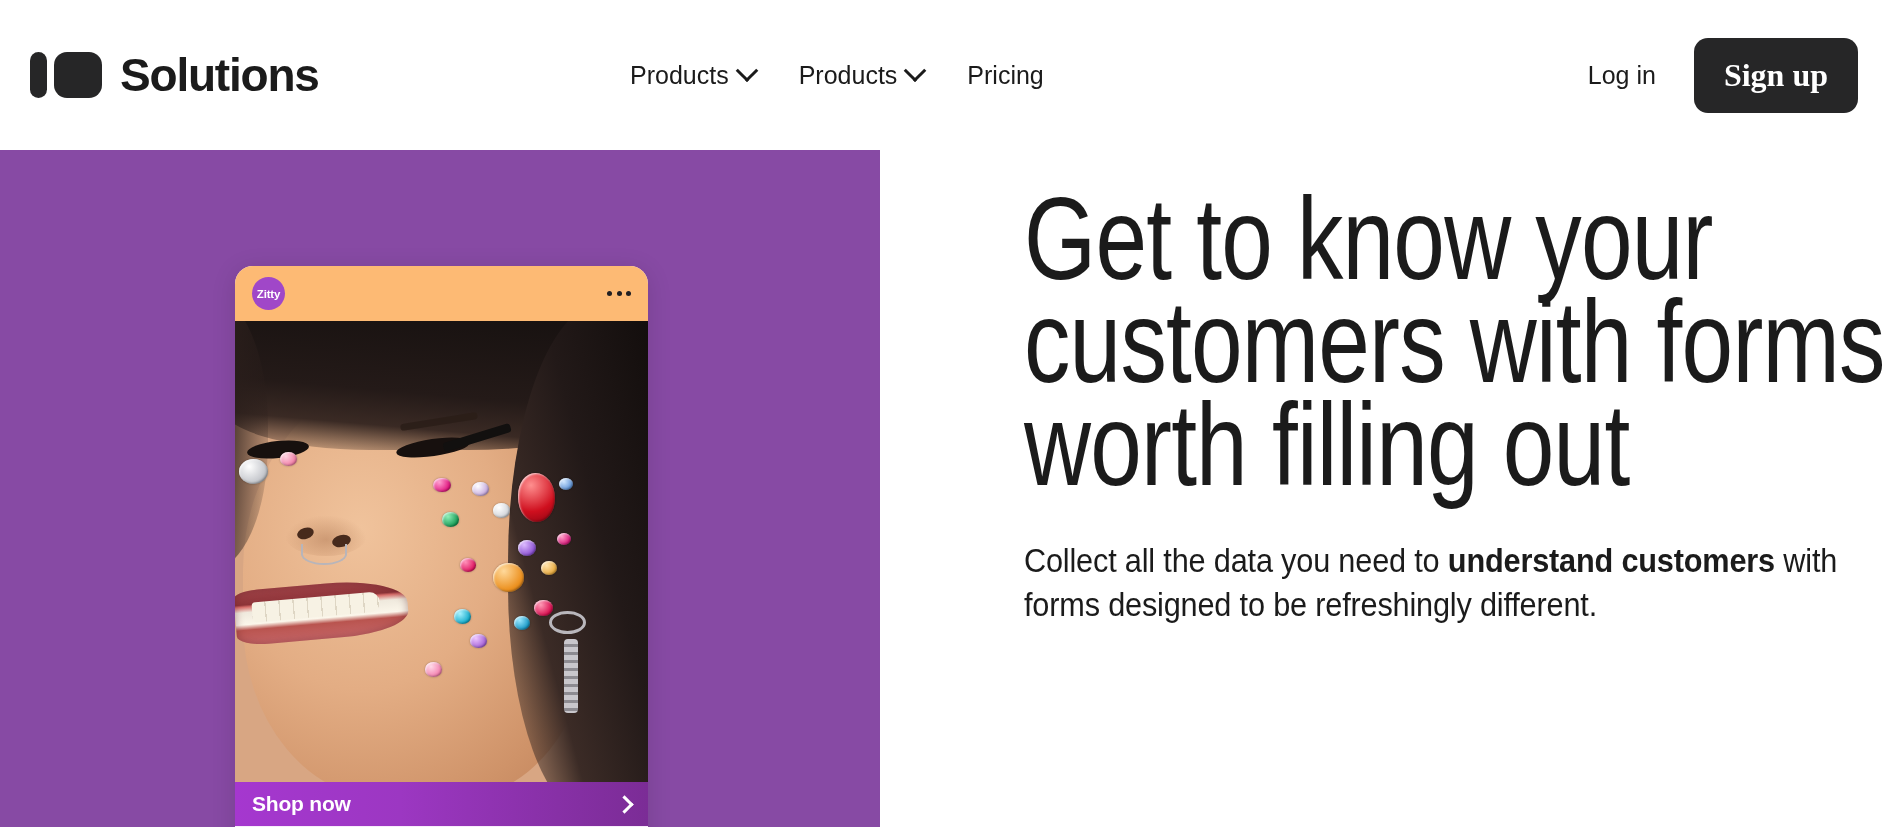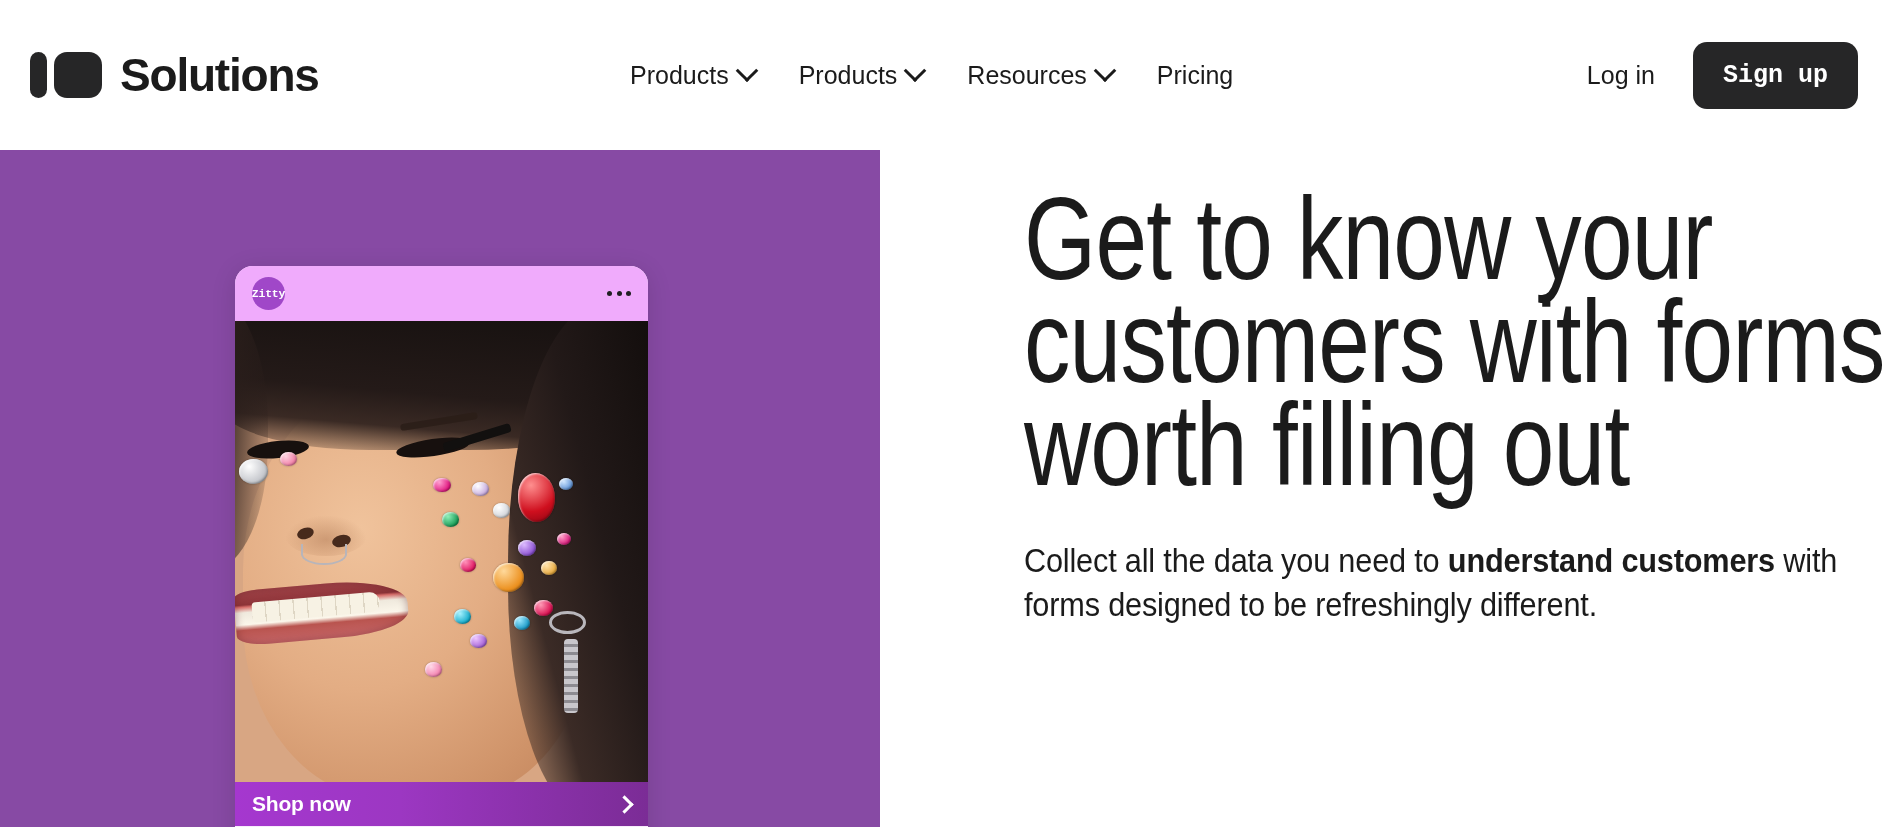--- a/index.html
+++ b/index.html
@@ -56,24 +56,24 @@
   .auth {
     position: absolute; right: 34px; top: 0; height: 150px;
     display: flex; align-items: center; gap: 24px;
   }
   .login-link {
     font-size: 25px; color: #1b1b1b; text-decoration: none;
     padding: 10px 14px; cursor: pointer; white-space: nowrap;
   }
   .signup-btn {
     background: #262627; color: #ffffff;
-    font-size: 25px; font-weight: 700;
+    font-size: 32px; font-weight: 700;
     border: none; border-radius: 14px;
     padding: 19px 30px; cursor: pointer;
-    font-family: Liberation Mono, monospace;
+    font-family: Liberation Serif, serif;
     white-space: nowrap;
   }
 
   
   .hero { position: absolute; top: 150px; left: 0; width: 1892px; height: 677px; }
 
   .hero-visual {
     position: absolute; left: 0; top: 0;
     width: 880px; height: 677px;
     background: #874aa4;
@@ -86,21 +86,21 @@
     width: 413px; height: 600px;
     background: #f7ecfb;
     border-radius: 18px 18px 0 0;
     overflow: hidden;
     display: flex; flex-direction: column;
     box-shadow: 0 4px 24px rgba(0,0,0,.13);
   }
   .card-top {
     height: 55px; flex: none;
     display: flex; align-items: center; justify-content: space-between;
-    padding: 0 17px; background: #f0abfc; font-family: Liberation Mono, monospace;
+    padding: 0 17px; background: #fdba74;
   }
   .avatar {
     width: 33px; height: 33px; border-radius: 50%;
     background: #a047c8;
     display: flex; align-items: center; justify-content: center;
     color: #fff; font-size: 11.5px; font-weight: 700;
     letter-spacing: -.2px;
   }
   .dots { display: flex; gap: 4.5px; }
   .dots i { width: 5px; height: 5px; border-radius: 50%; background: #201f22; display: block; }
@@ -240,24 +240,20 @@
     <span class="brand-name">Solutions</span>
   </a>
 
   <nav class="nav">
     <div class="nav-item">
       <span>Products</span>
       <i class="chev"></i>
     </div>
     <div class="nav-item">
       <span>Products</span>
-      <i class="chev"></i>
-    </div>
-    <div class="nav-item">
-      <span>Resources</span>
       <i class="chev"></i>
     </div>
     <div class="nav-item">
       <span>Pricing</span>
     </div>
   </nav>
 
   <div class="auth">
     <a class="login-link" href="#">Log in</a>
     <button class="signup-btn">Sign up</button>

